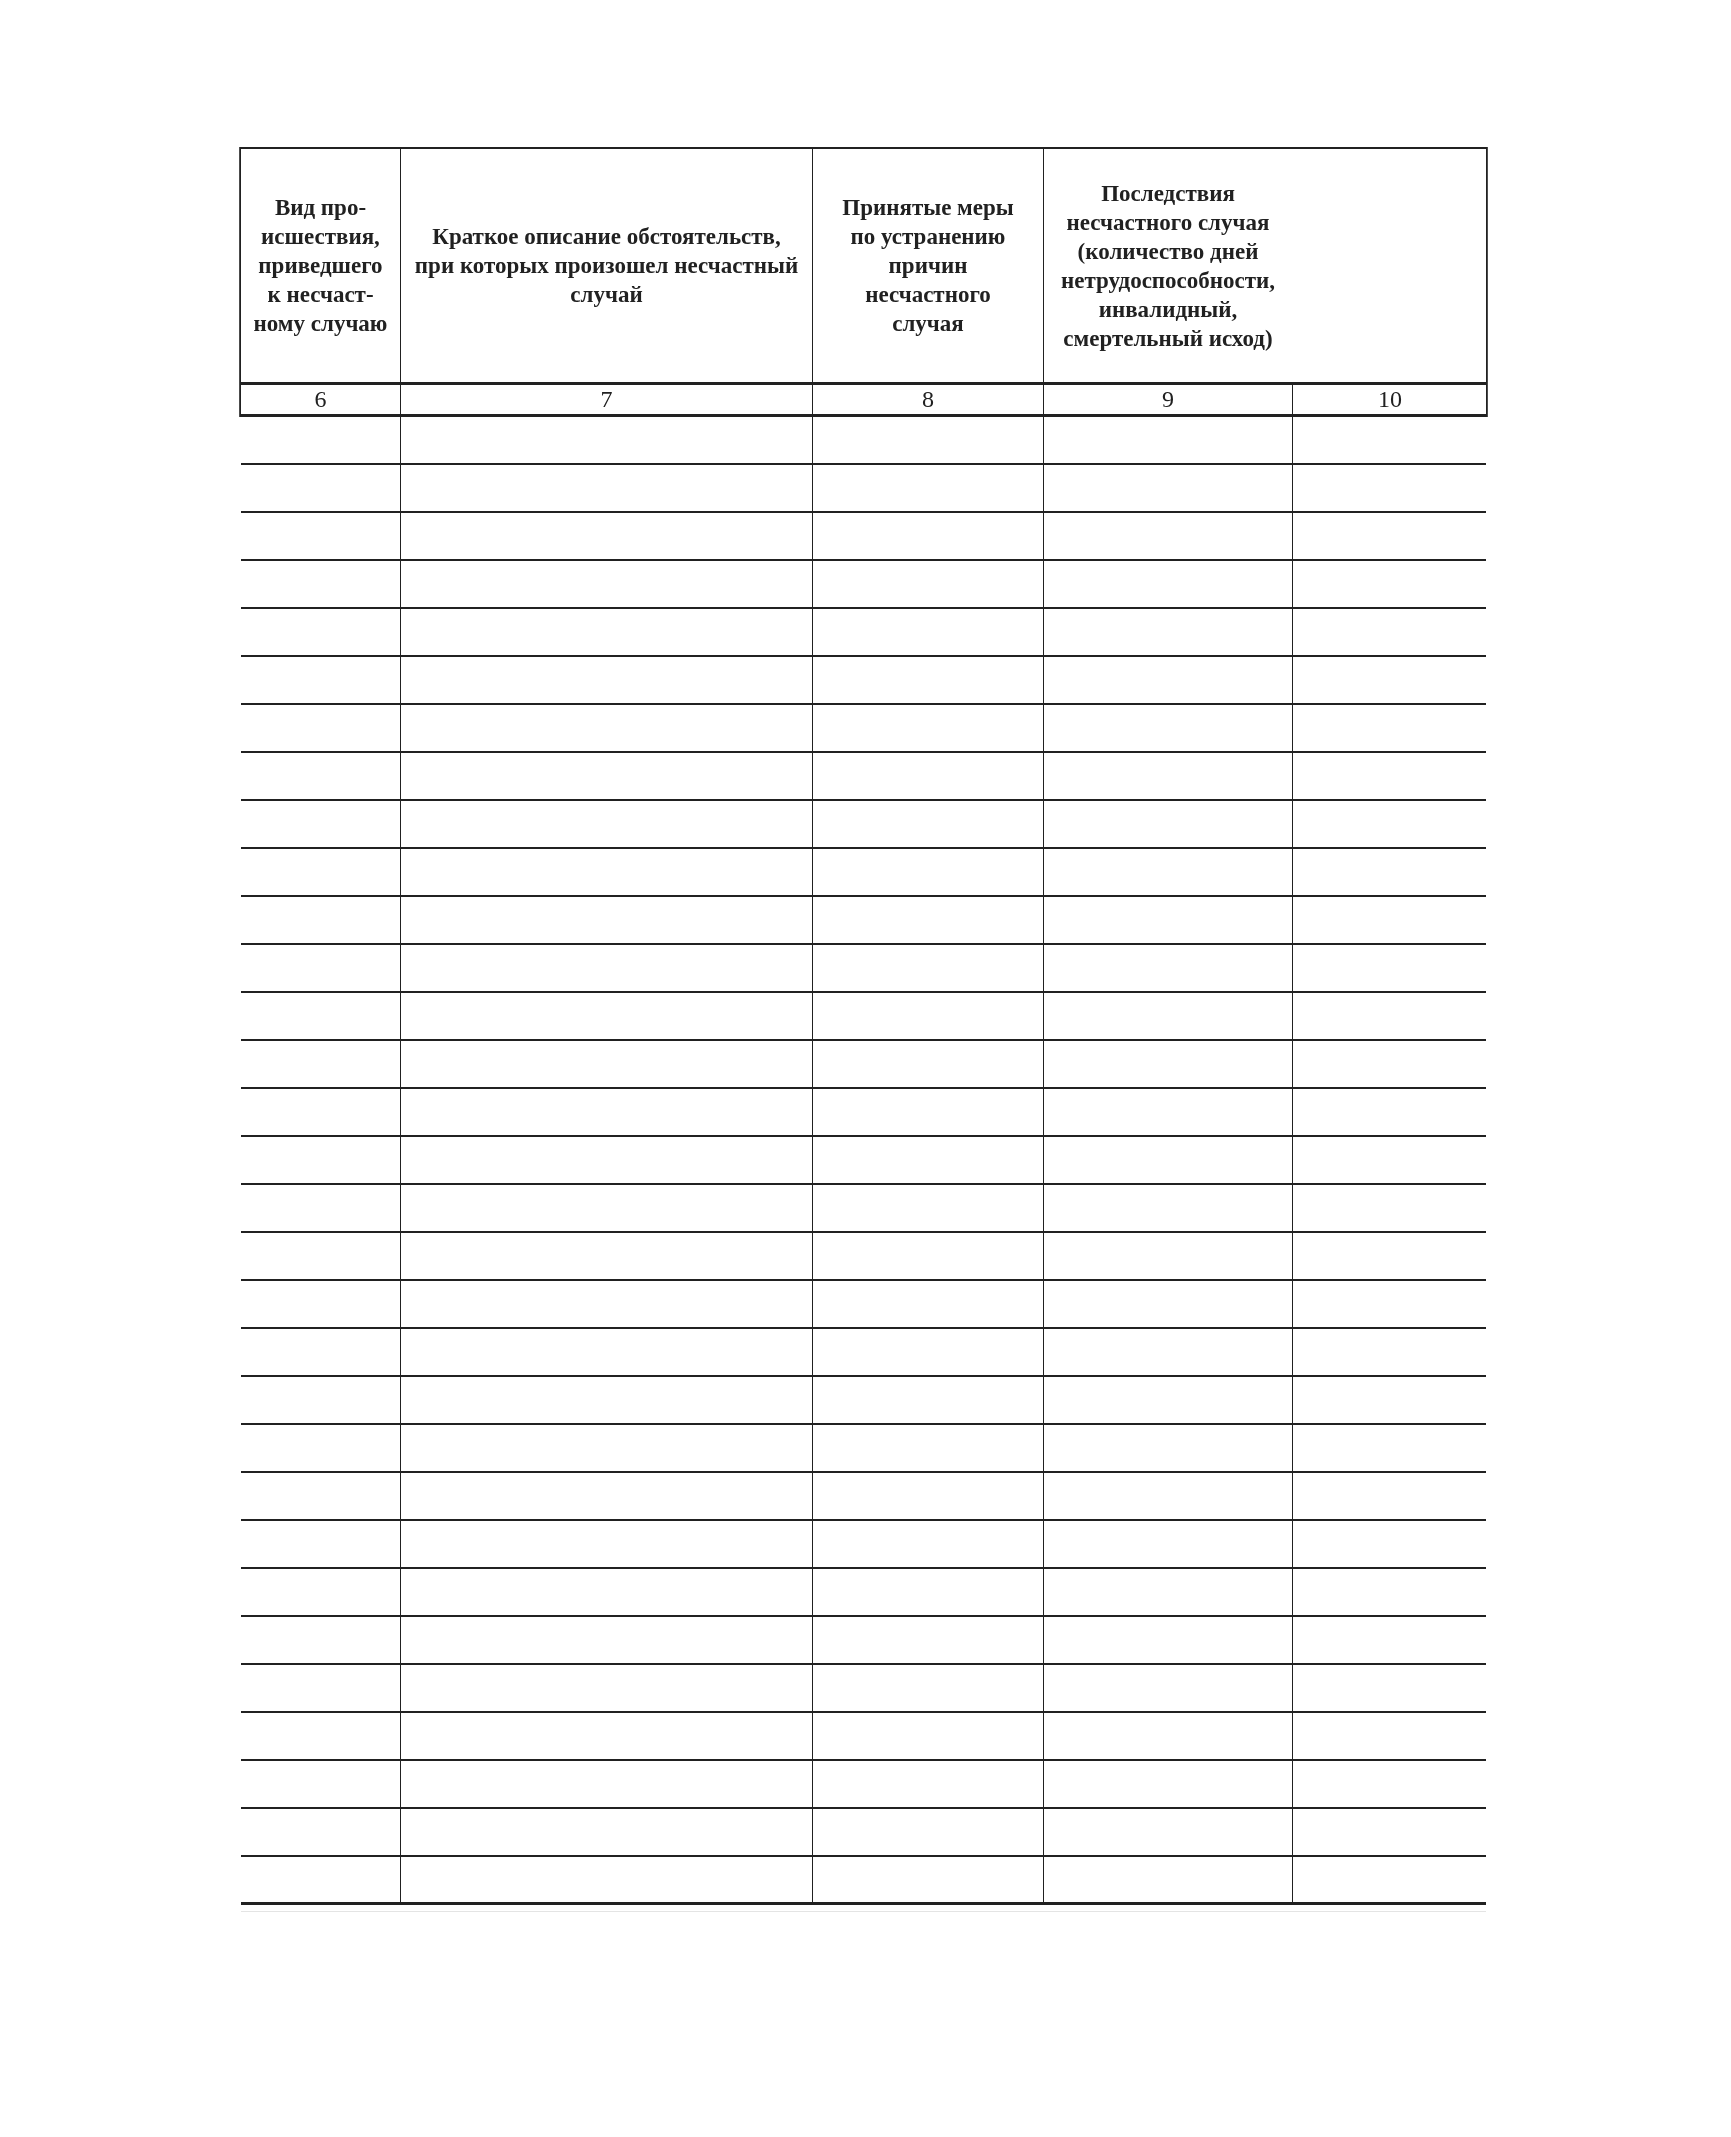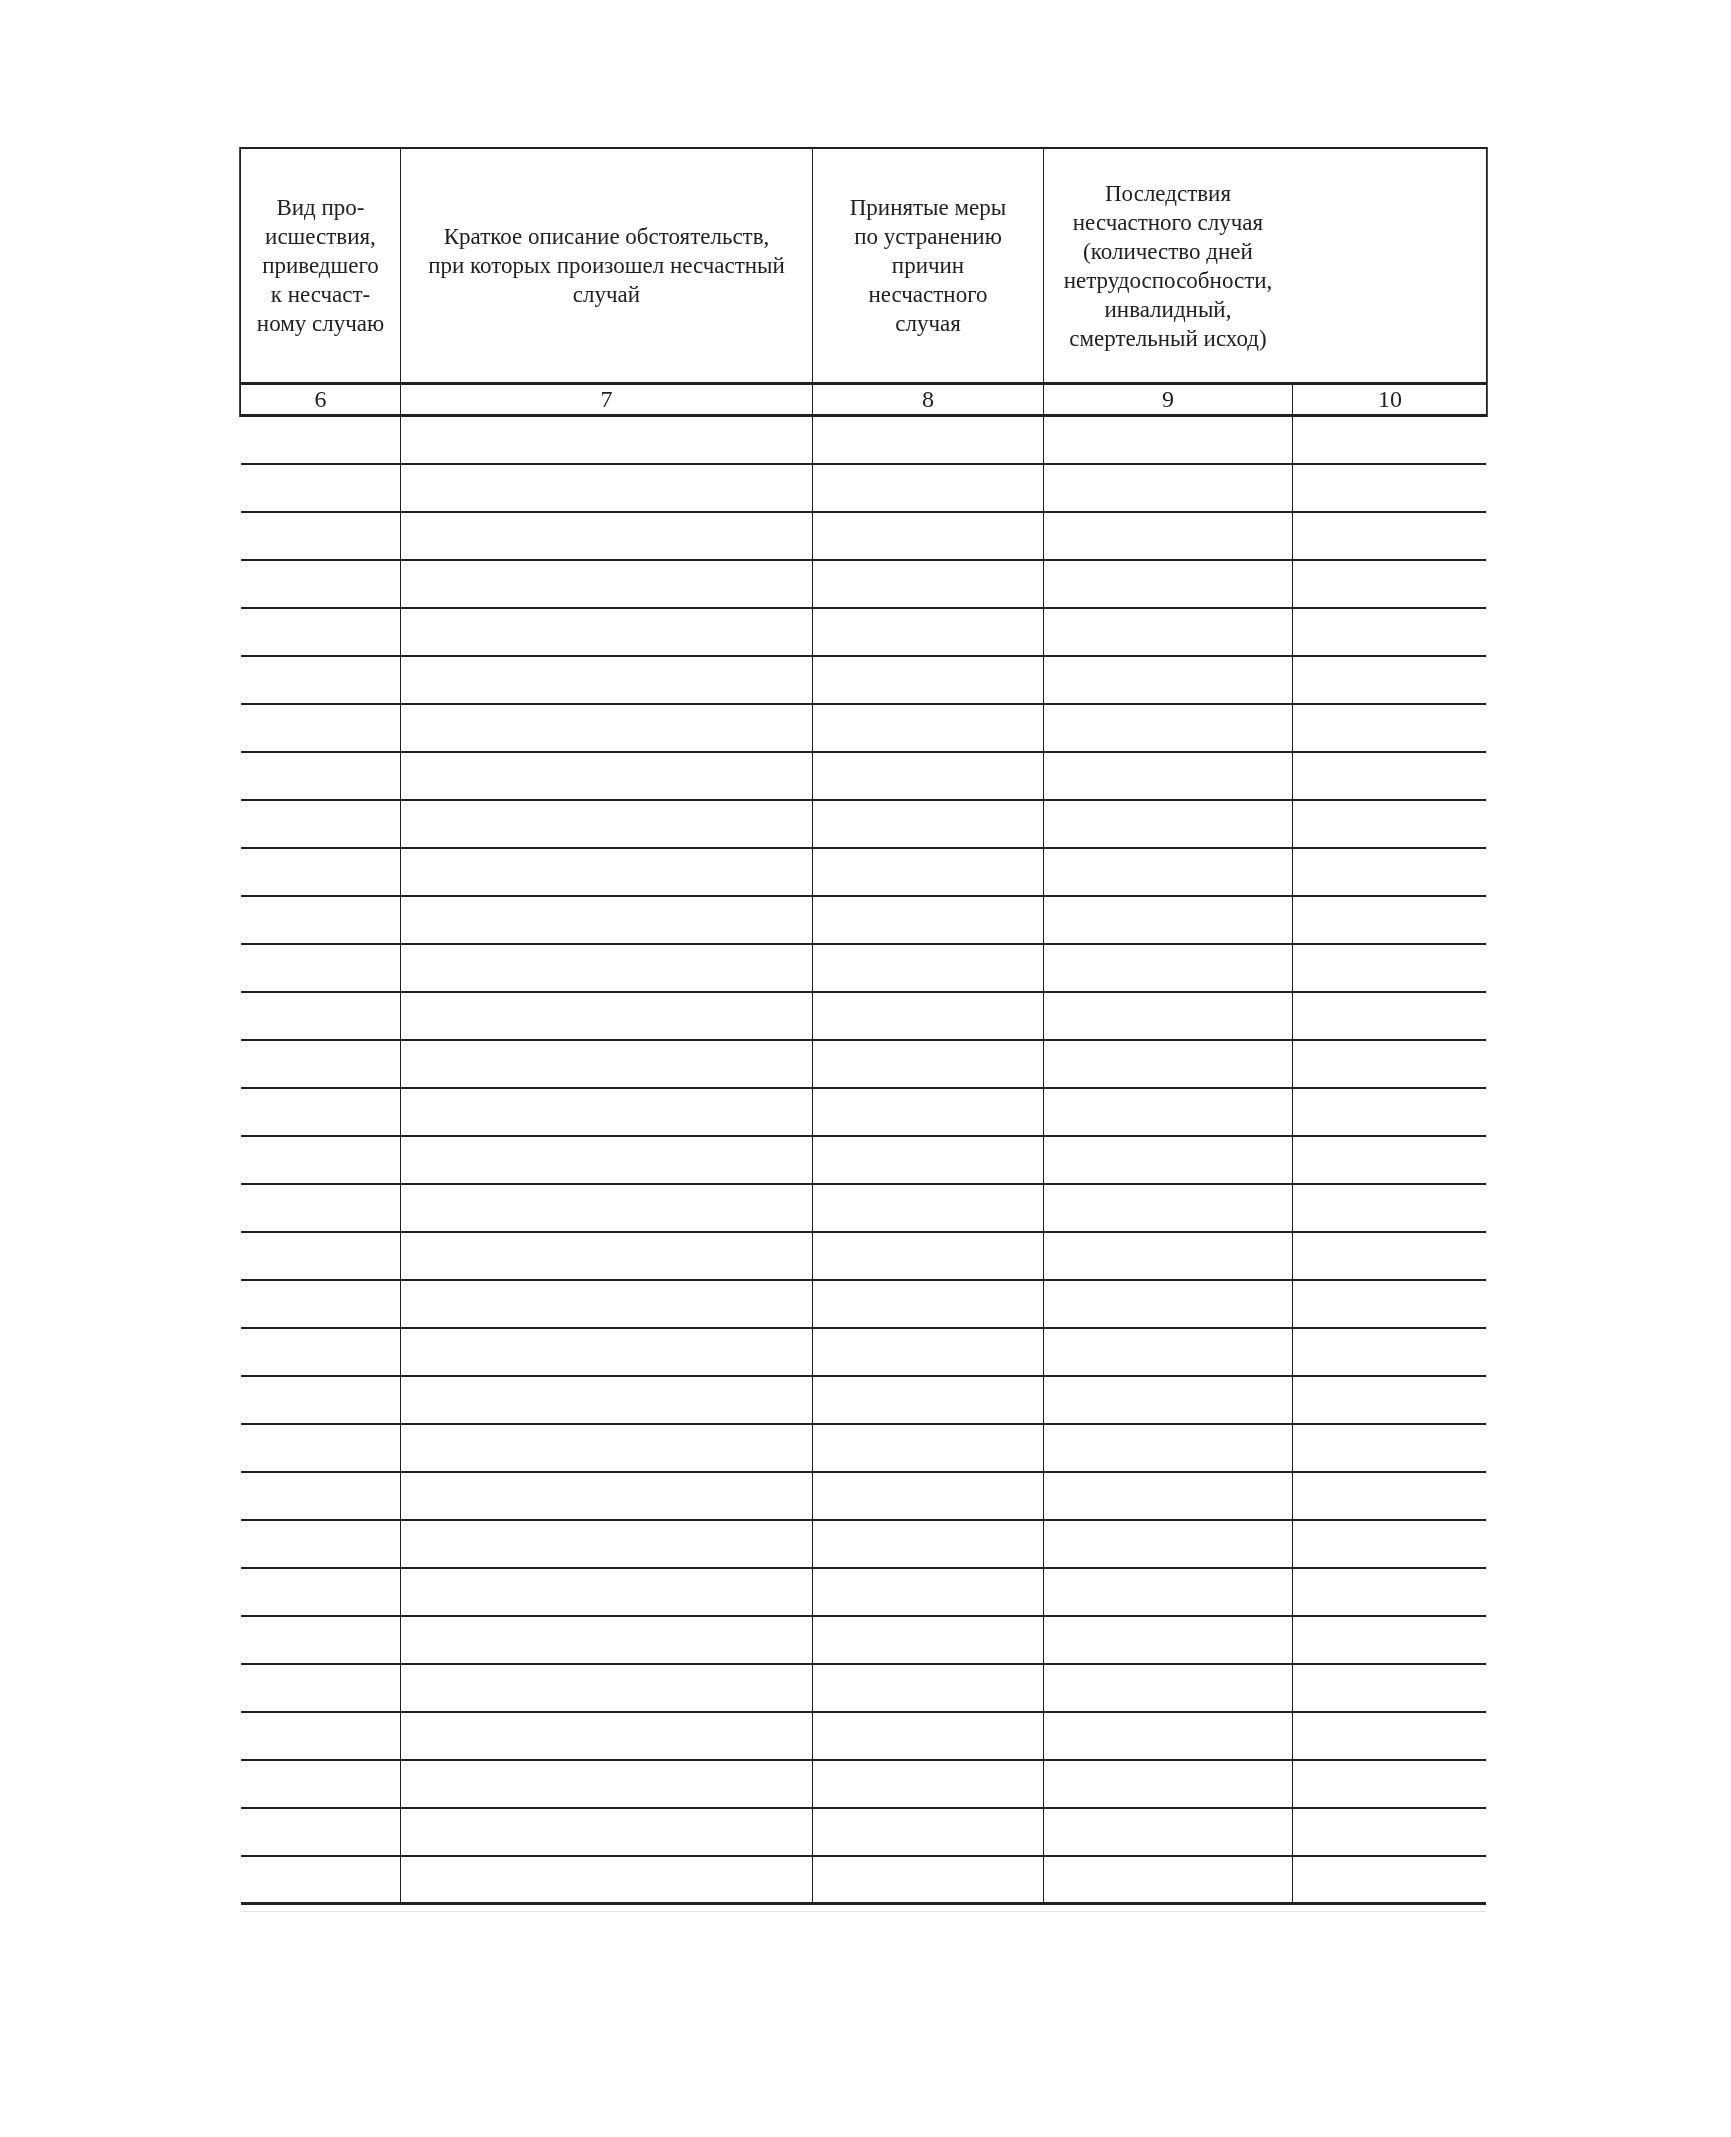--- a/index.html
+++ b/index.html
@@ -32,20 +32,21 @@
   .grid-row{
     display:grid;
     grid-template-columns:159px 412px 231px 249px 195px;
   }
   
   .header-row{
     border-top:2.7px solid var(--ink);
     border-bottom:3.7px solid var(--ink);
     box-shadow:-1.8px 0 0 var(--ink), 1.8px 0 0 var(--ink);
     height:238px;
+    font-weight:bold;
   }
   .numbers-row{
     border-bottom:3.7px solid var(--ink);
     box-shadow:-1.8px 0 0 var(--ink), 1.8px 0 0 var(--ink);
     height:32px;
   }
   .hcell,.ncell{
     display:flex;align-items:center;justify-content:center;
     text-align:center;
   }

